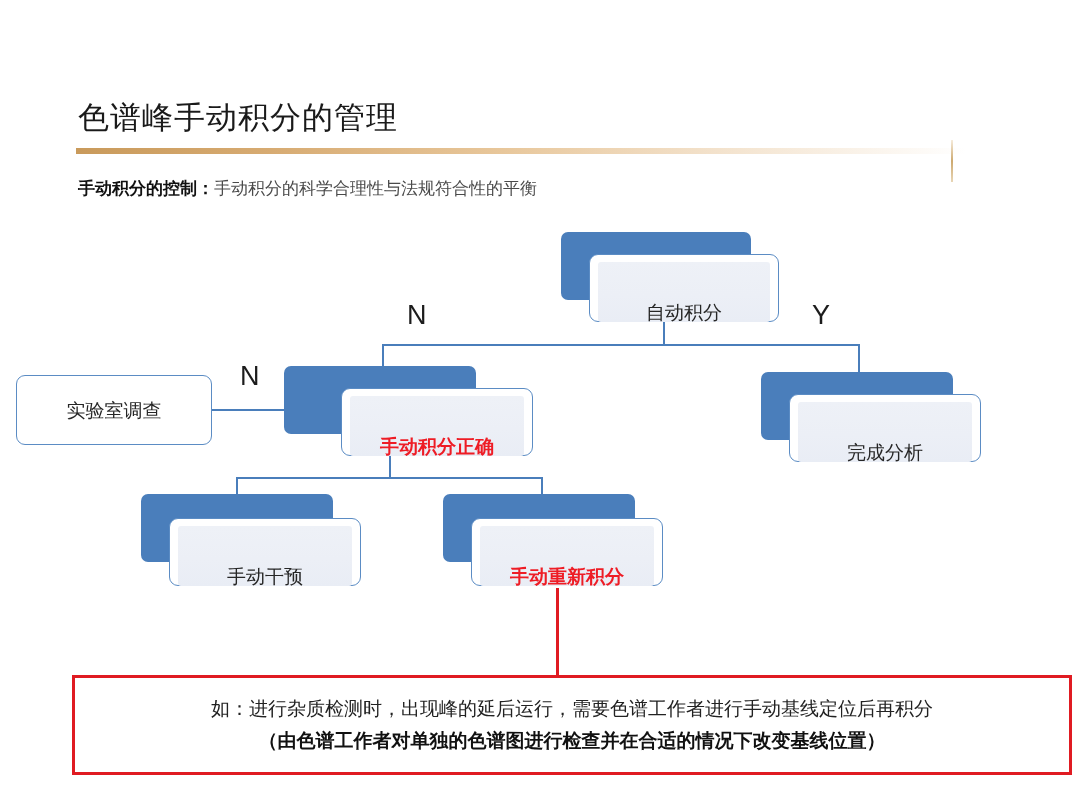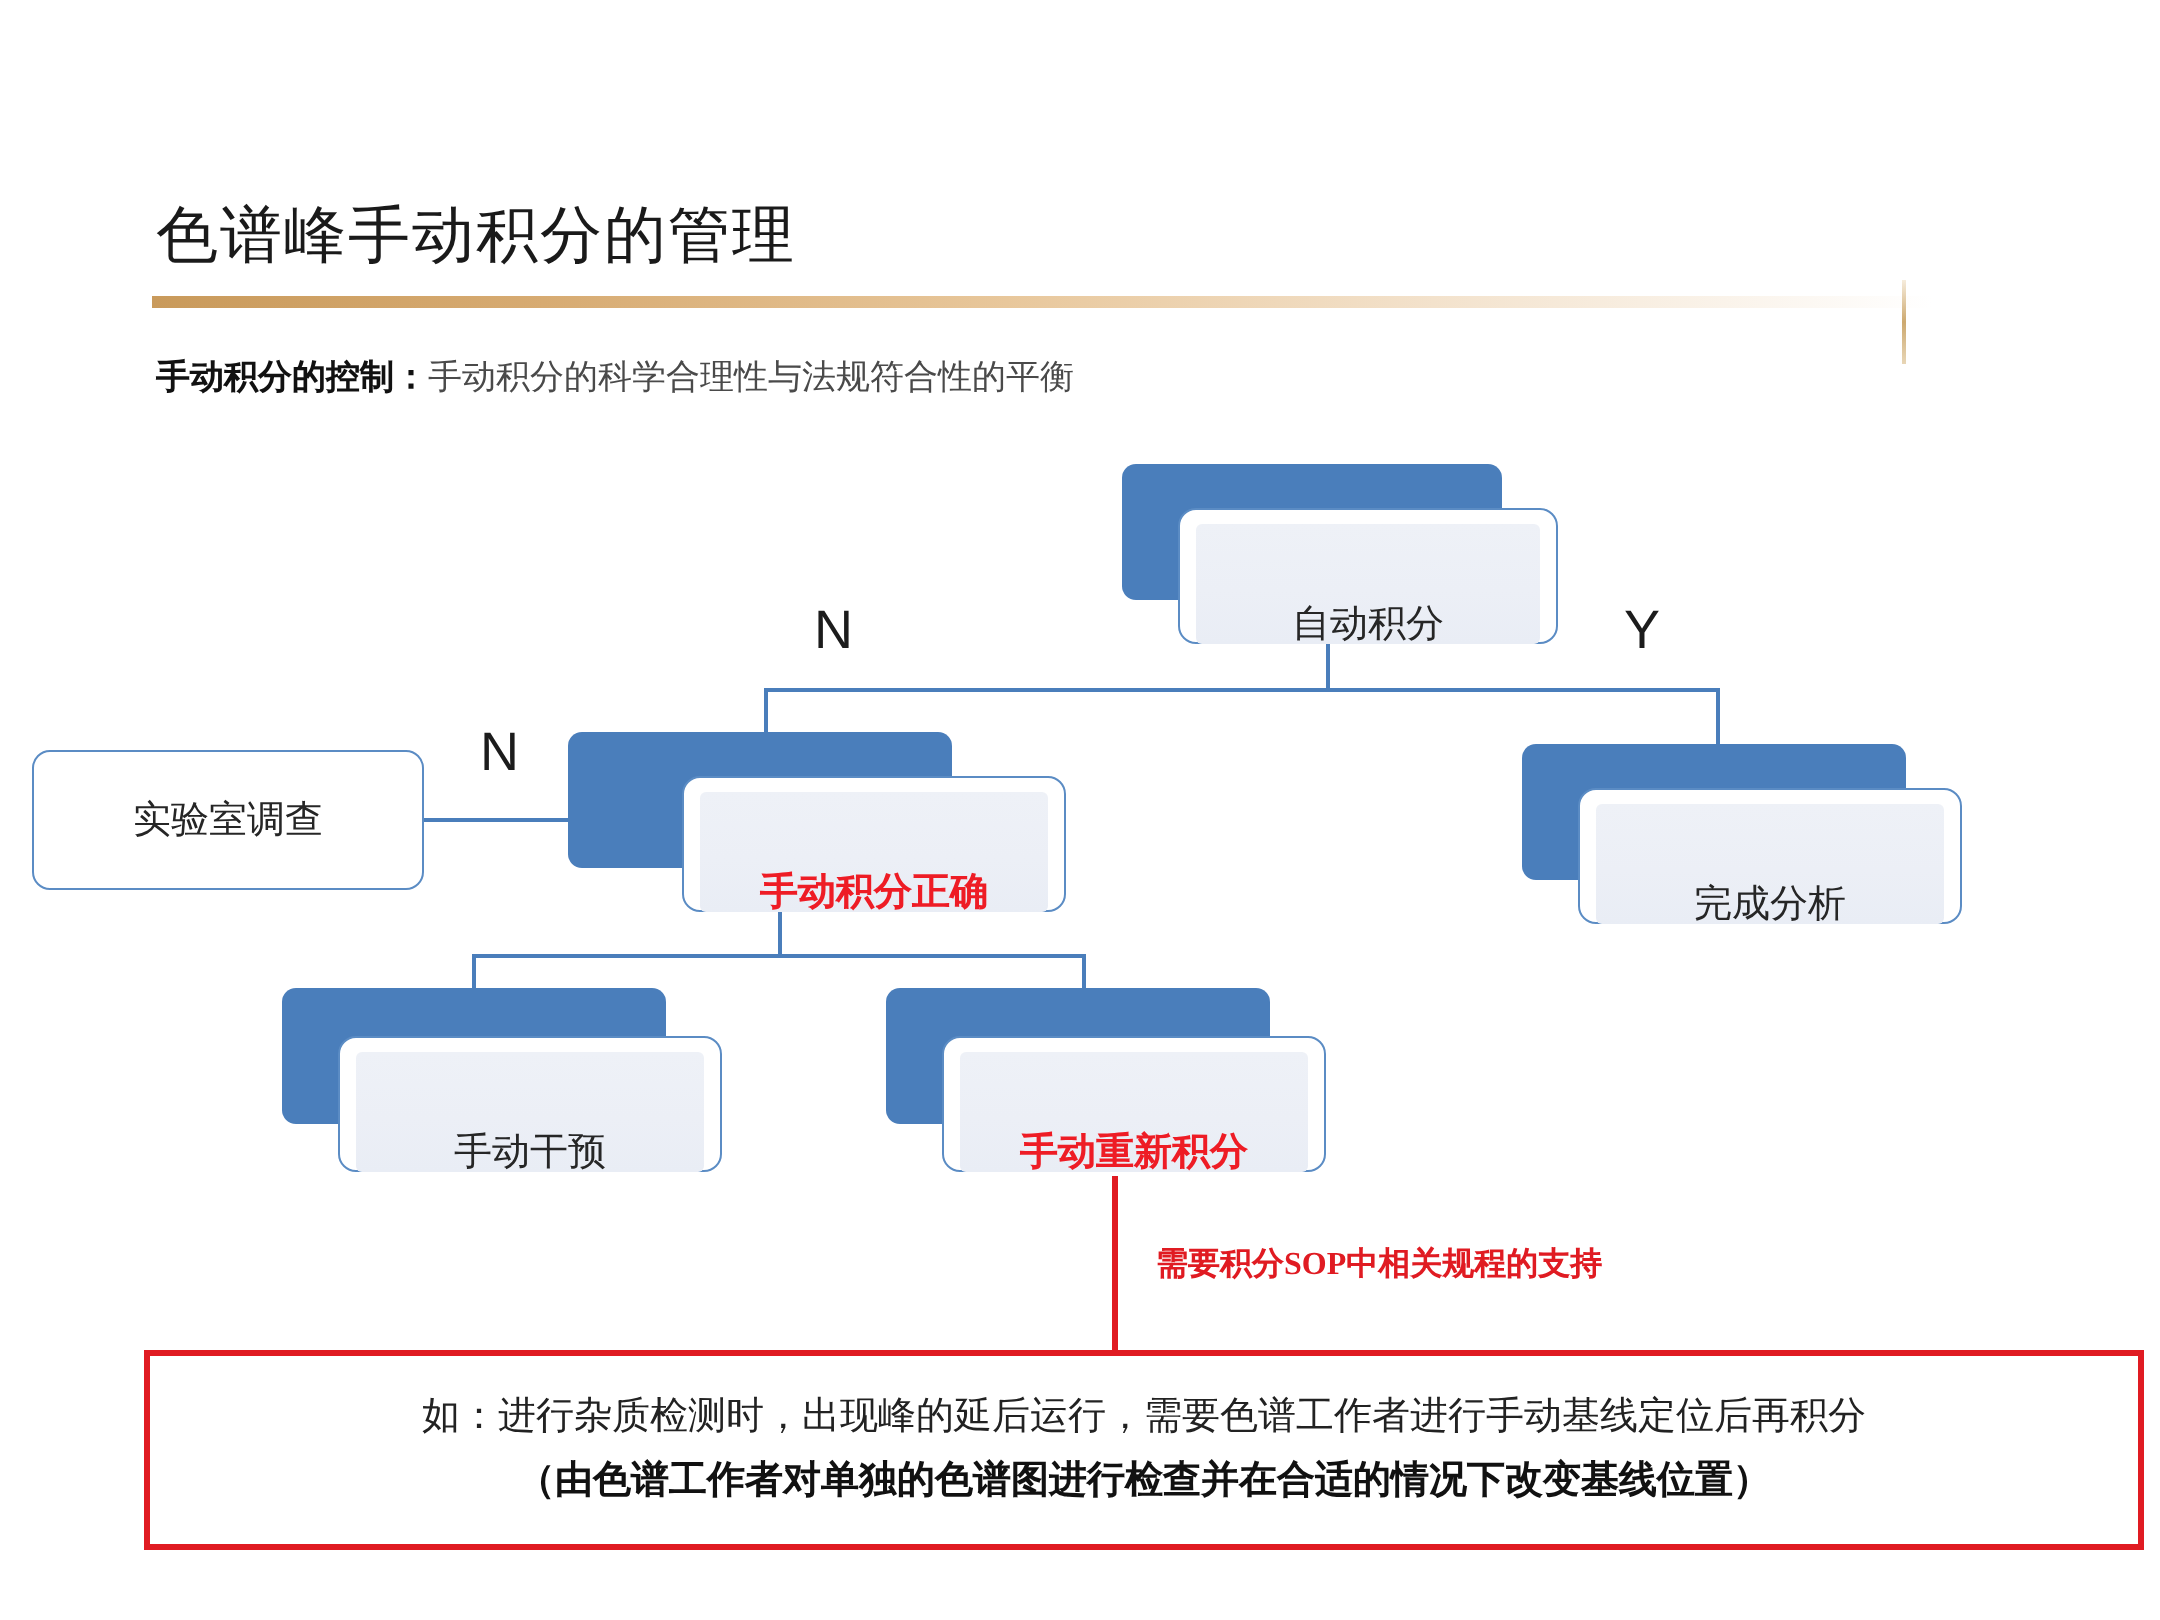--- a/index.html
+++ b/index.html
@@ -167,21 +167,20 @@
 
     <div class="node" style="left:443px;top:494px;width:220px;height:92px;text-decoration:underline;">
       <div class="shadow" style="left:0;top:0;width:192px;height:68px;"></div>
       <div class="card" style="left:28px;top:24px;width:192px;height:68px;">
         <div class="inner">
           <span class="lbl red">手动重新积分</span>
         </div>
       </div>
     </div>
 
-    <div class="note-red">需要积分SOP中相关规程的支持</div>
 
     <div class="redbox">
       <div class="l1">如：进行杂质检测时，出现峰的延后运行，需要色谱工作者进行手动基线定位后再积分</div>
       <div class="l2">（由色谱工作者对单独的色谱图进行检查并在合适的情况下改变基线位置）</div>
     </div>
 
   </div>
 </div>
 
 </body></html>

